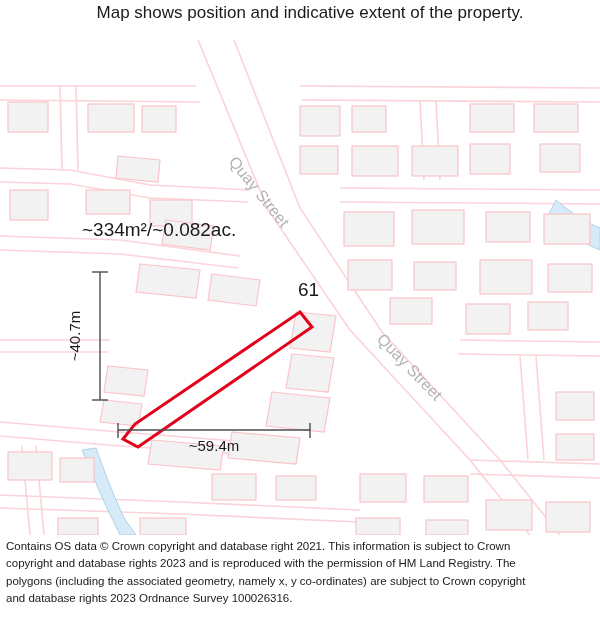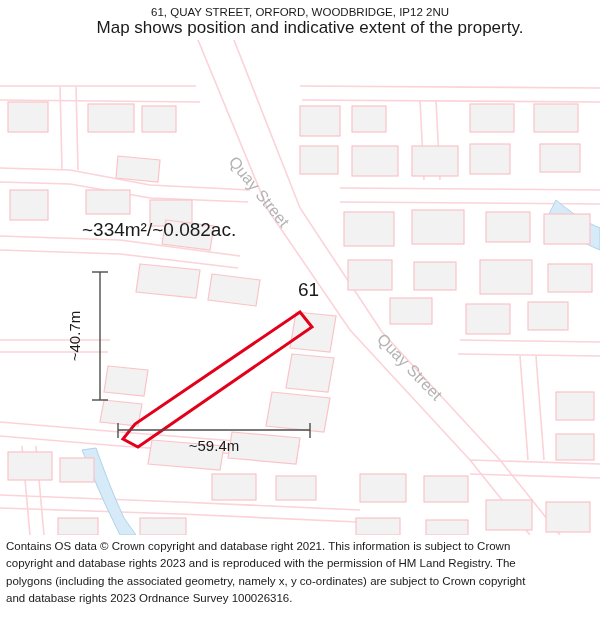--- a/index.html
+++ b/index.html
@@ -66,21 +66,20 @@
     line-height: 17.3px;
     color: #1a1a1a;
   }
 </style>
 </head>
 <body>
 
 <div class="page">
 
   <div class="header">
-    <div class="title">61, QUAY STREET, ORFORD, WOODBRIDGE, IP12 2NU</div>
     <div class="subtitle">Map shows position and indicative extent of the property.</div>
   </div>
 
   <div class="map-wrap">
     <svg class="map-svg" width="600" height="495" viewBox="0 0 600 495" xmlns="http://www.w3.org/2000/svg">
 
       <g fill="none" stroke="#fbd3d8" stroke-width="1.6">
 
         <path d="M 196 -5 L 268 170 L 350 290 L 470 420 L 530 495"></path>
         <path d="M 232 -5 L 300 168 L 382 292 L 500 420 L 560 495"></path>

